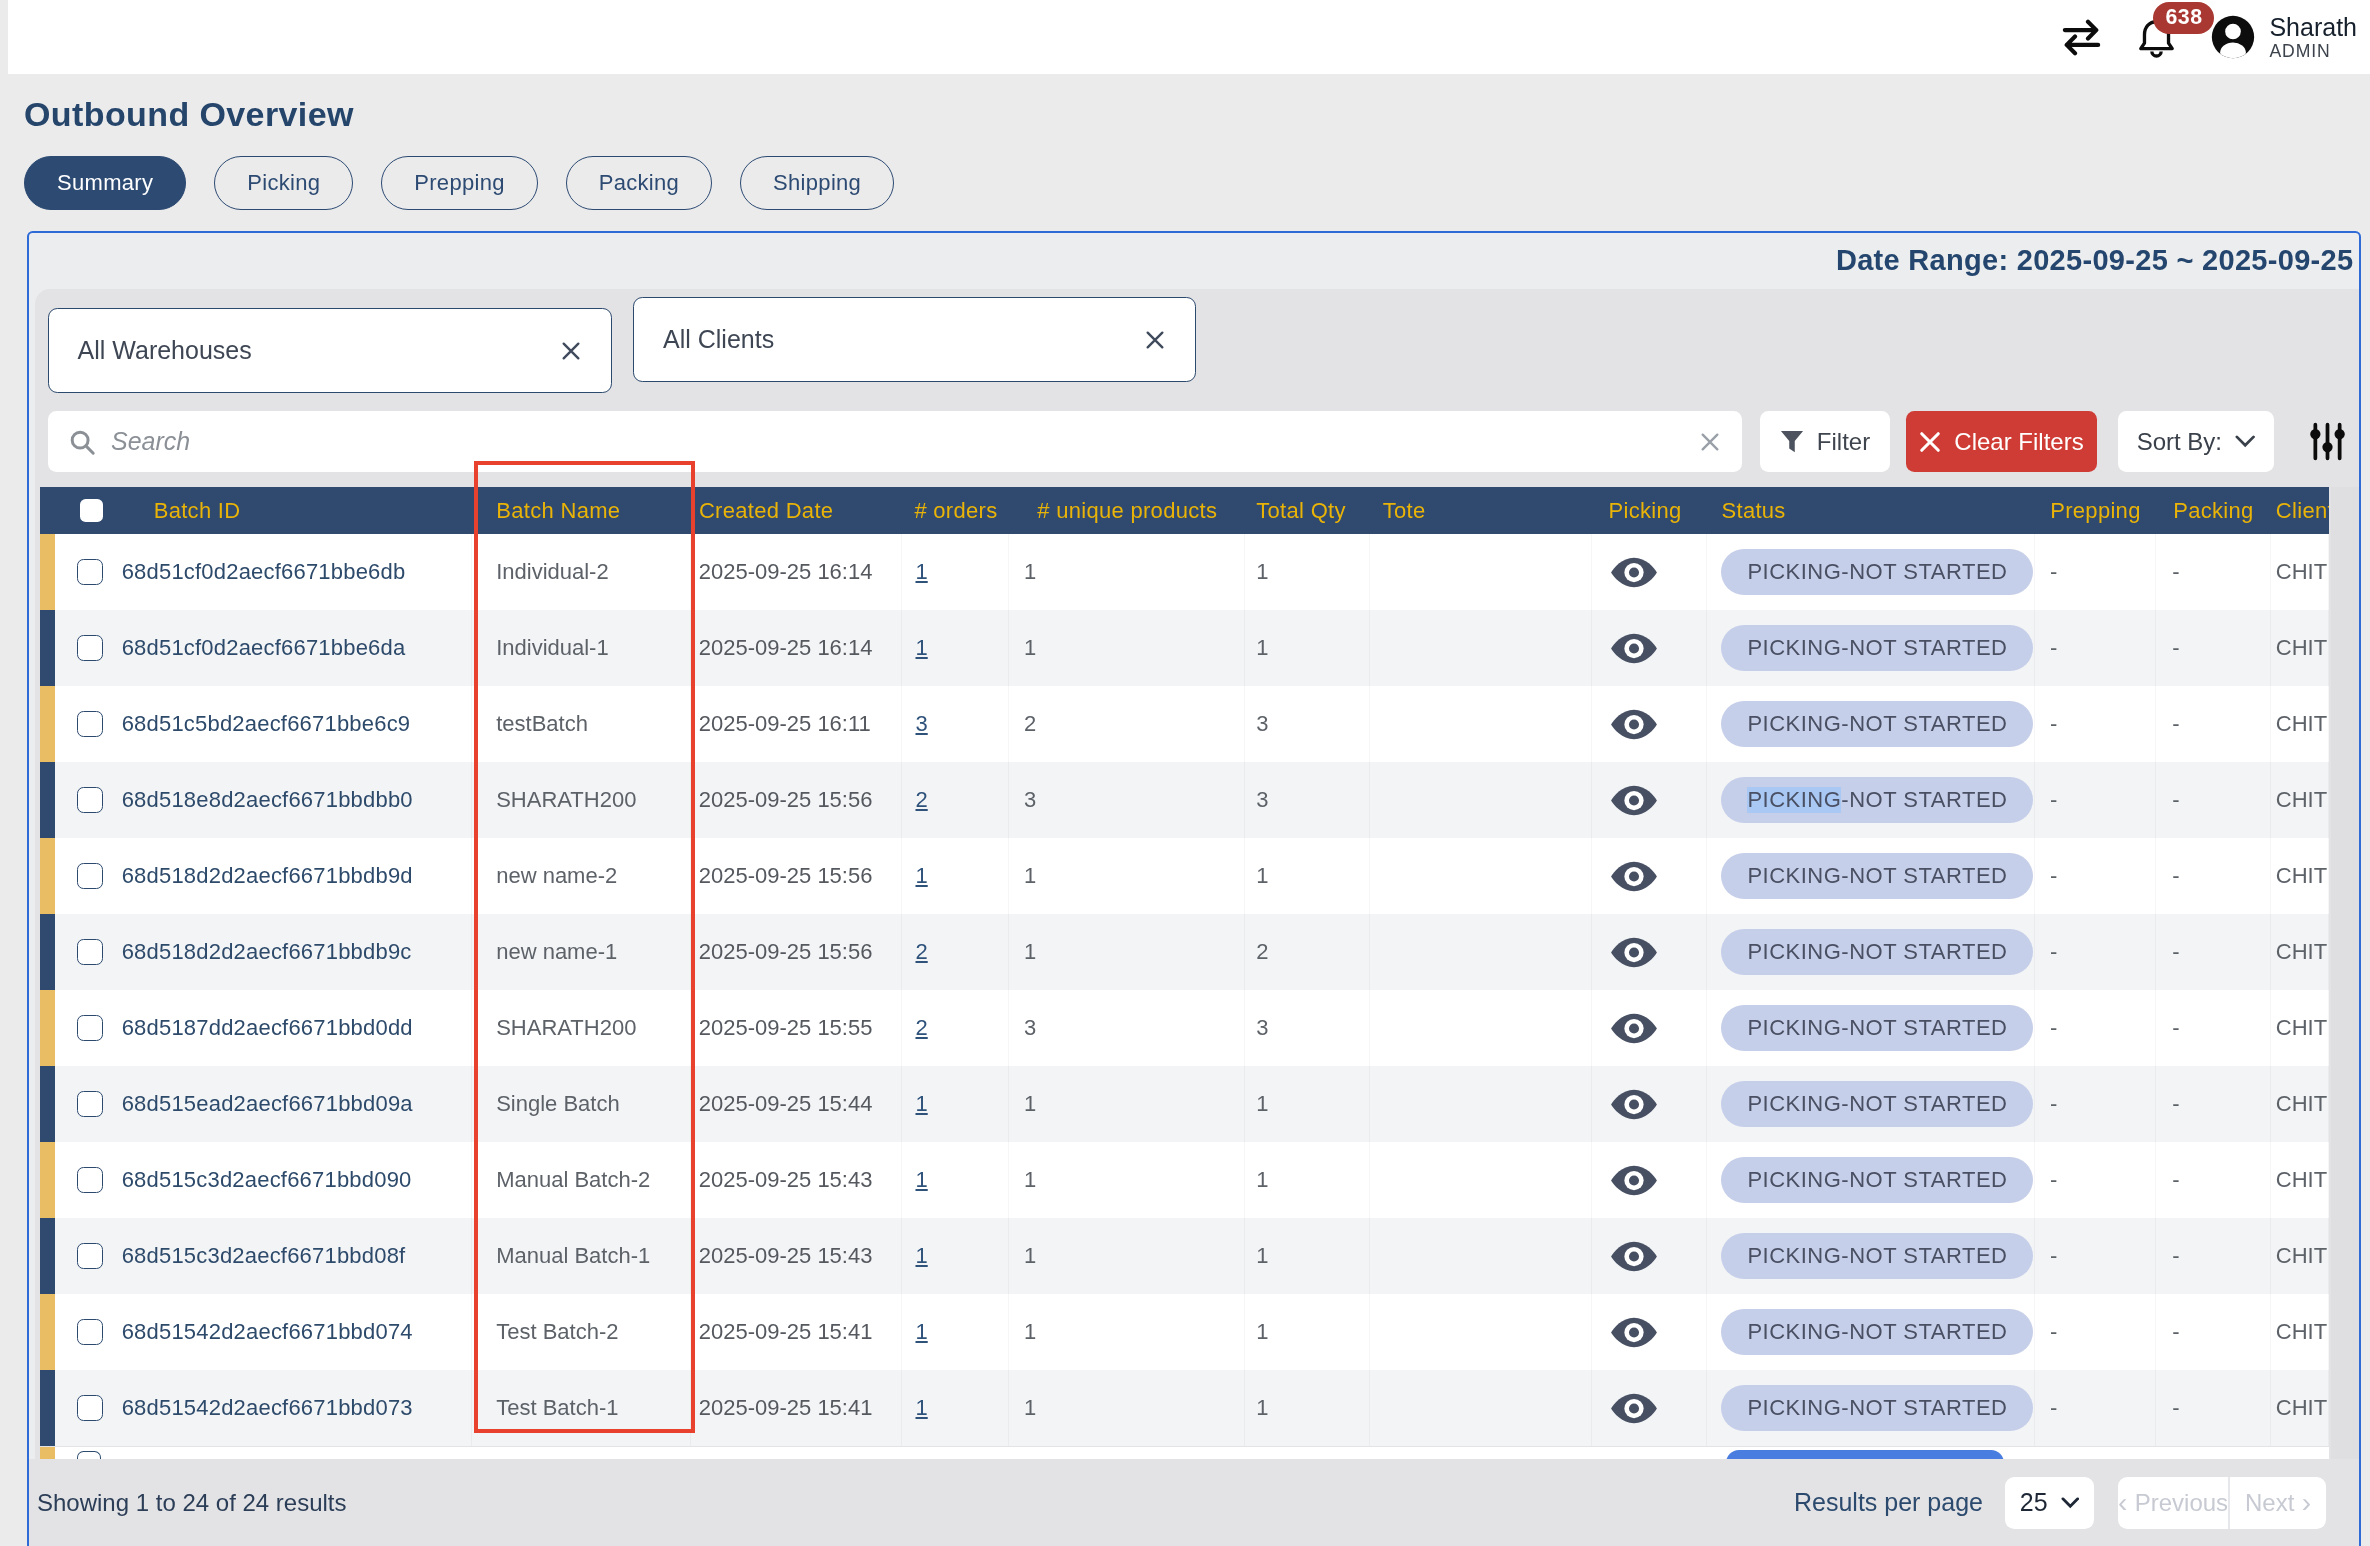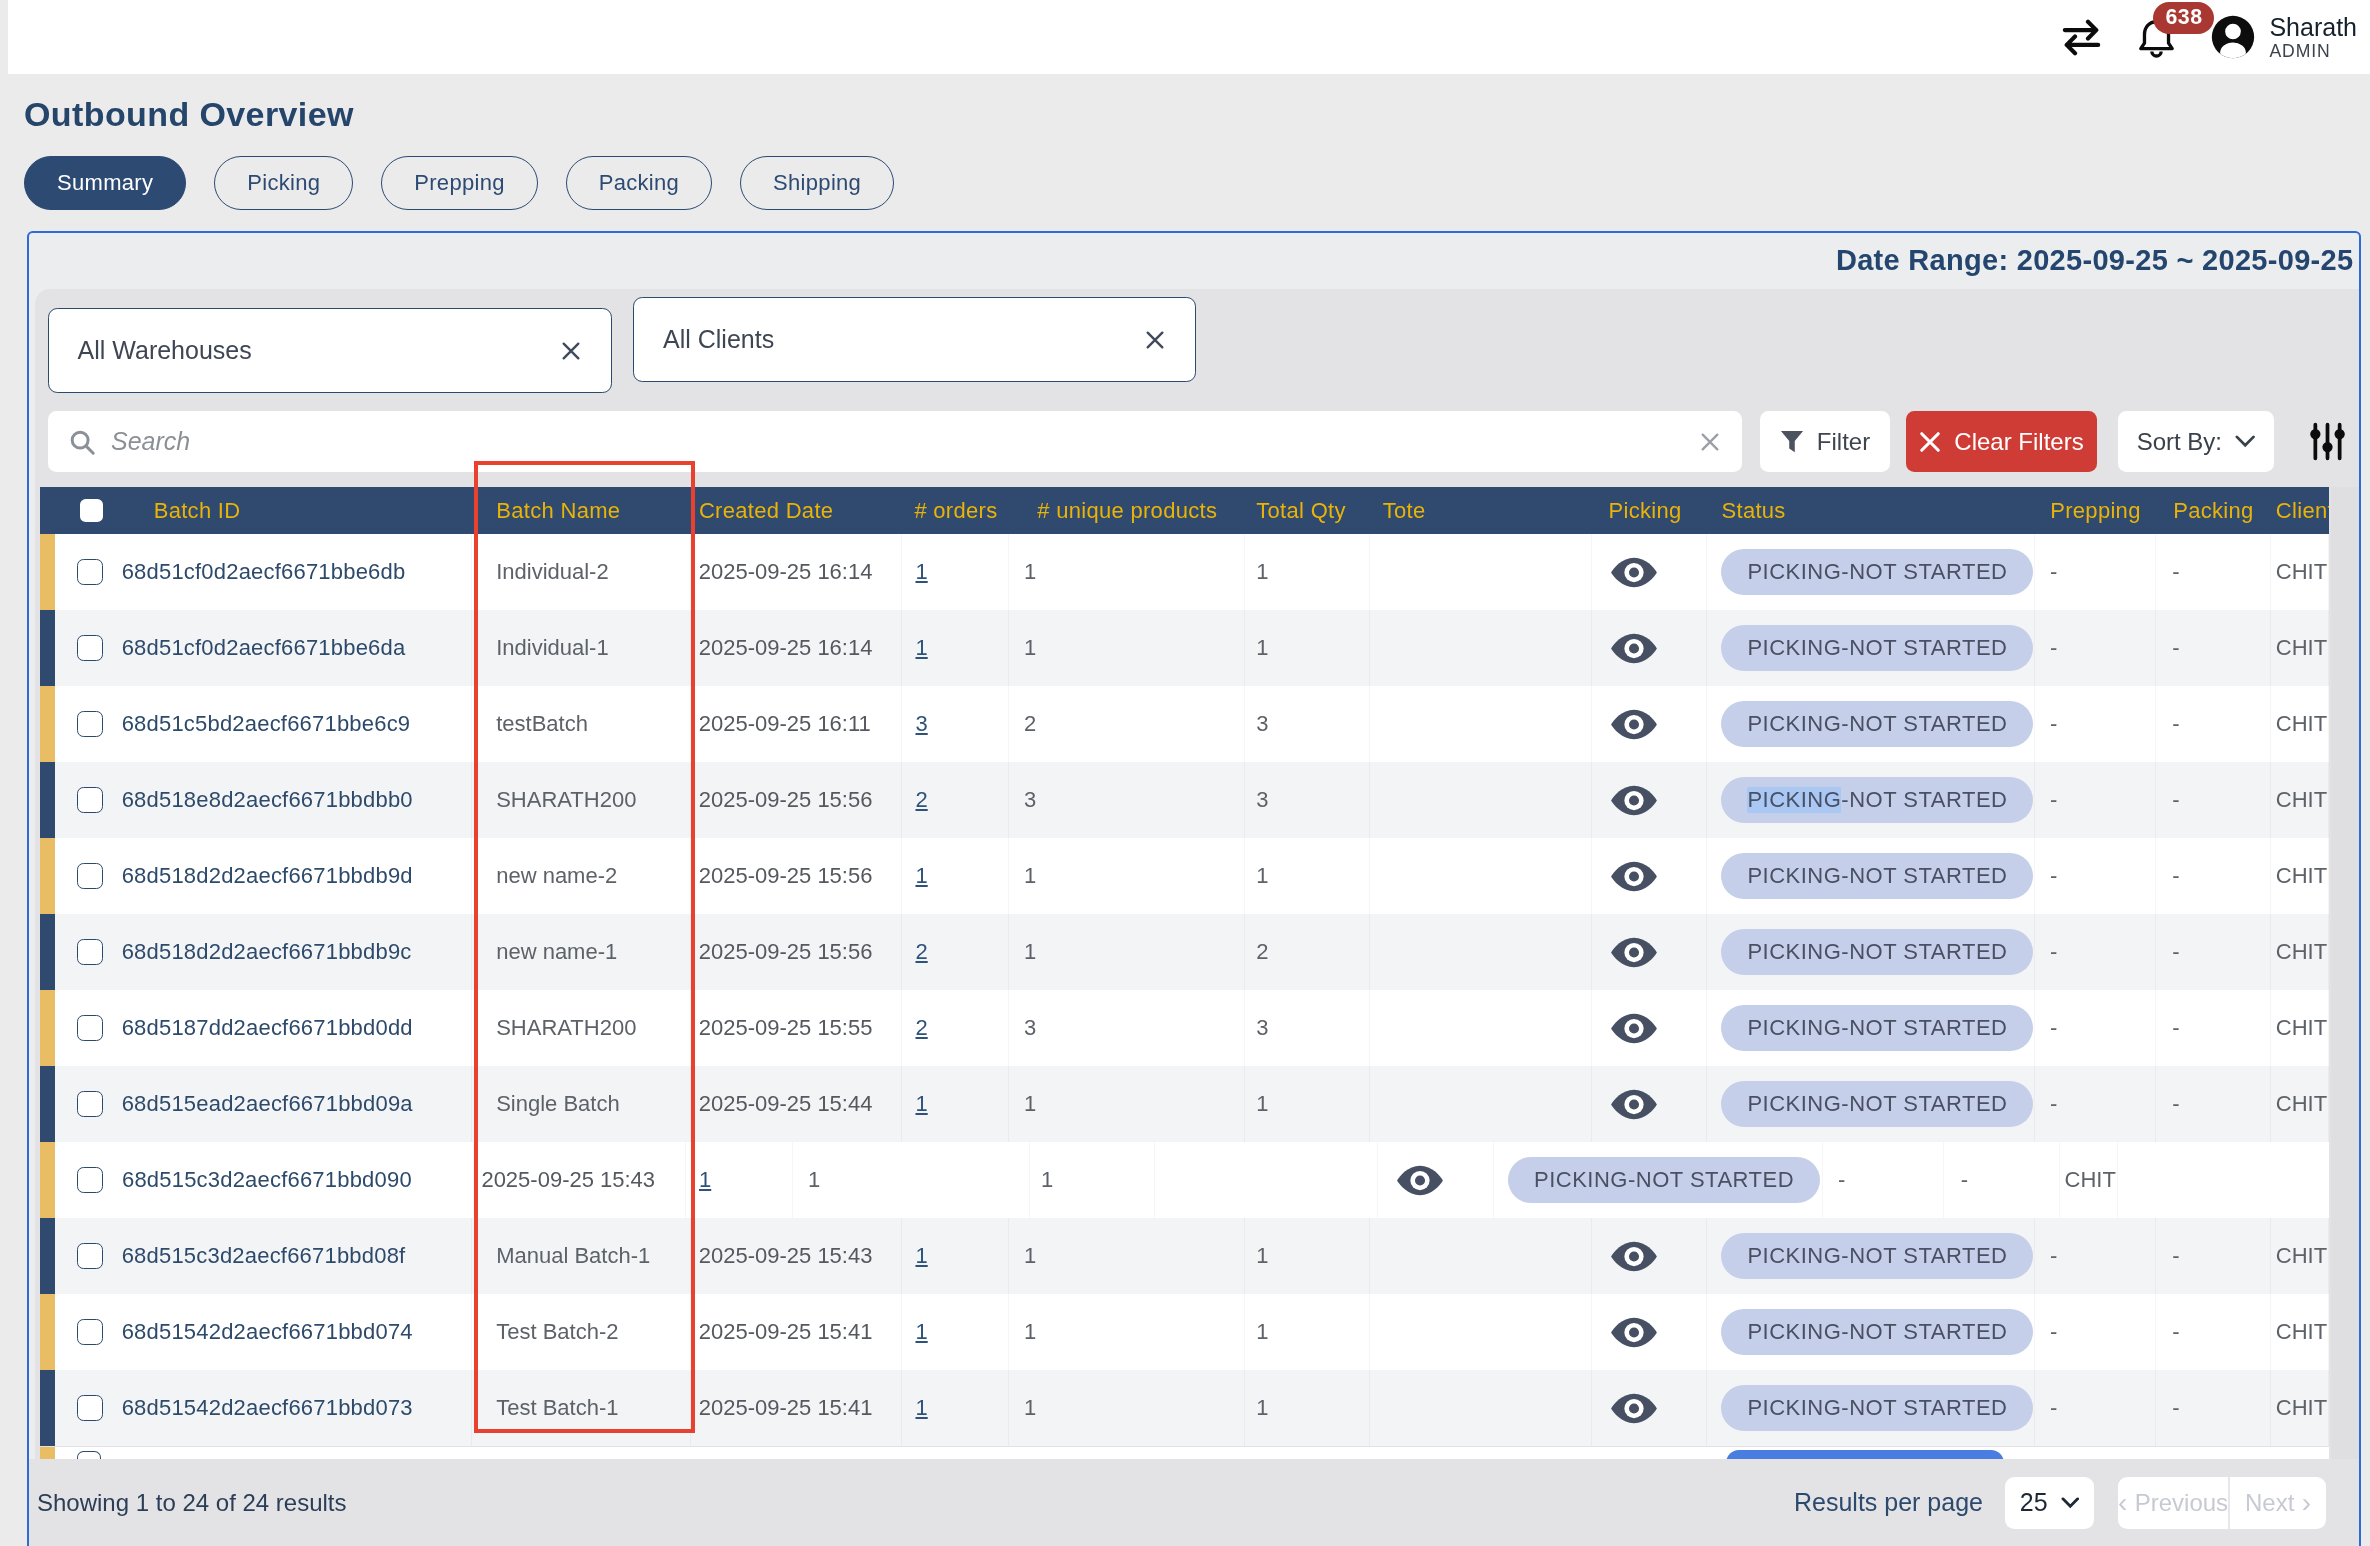--- a/index.html
+++ b/index.html
@@ -499,20 +499,21 @@
         <div class="cell c-client">CHIT</div>
       </div>
           <div class="t-row">
         <div class="cell c-bar bar-gold"></div>
         <div class="cell c-cb">
               <span class="cb"></span>
             </div>
         <div class="cell c-id">
               <span class="batch-id">68d515c3d2aecf6671bbd090</span>
             </div>
+        <div class="cell c-name">Manual Batch-2</div>
         <div class="cell c-date">
               <span class="created">2025-09-25 15:43</span>
             </div>
         <div class="cell c-ord">
               <span class="ord-link">1</span>
             </div>
         <div class="cell c-uniq">1</div>
         <div class="cell c-qty">1</div>
         <div class="cell c-tote"></div>
         <div class="cell c-pick">

